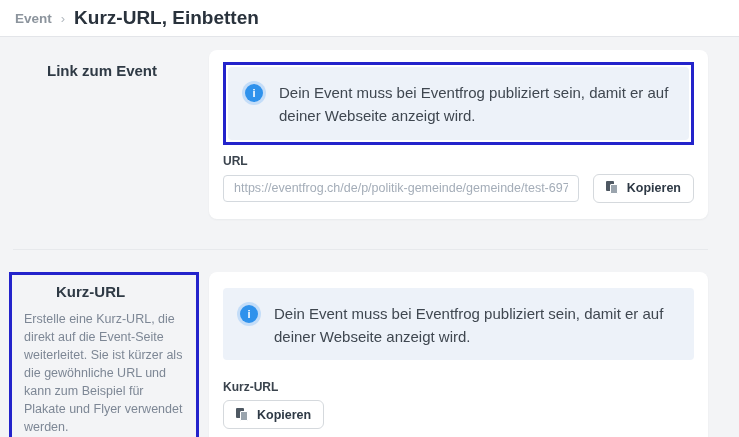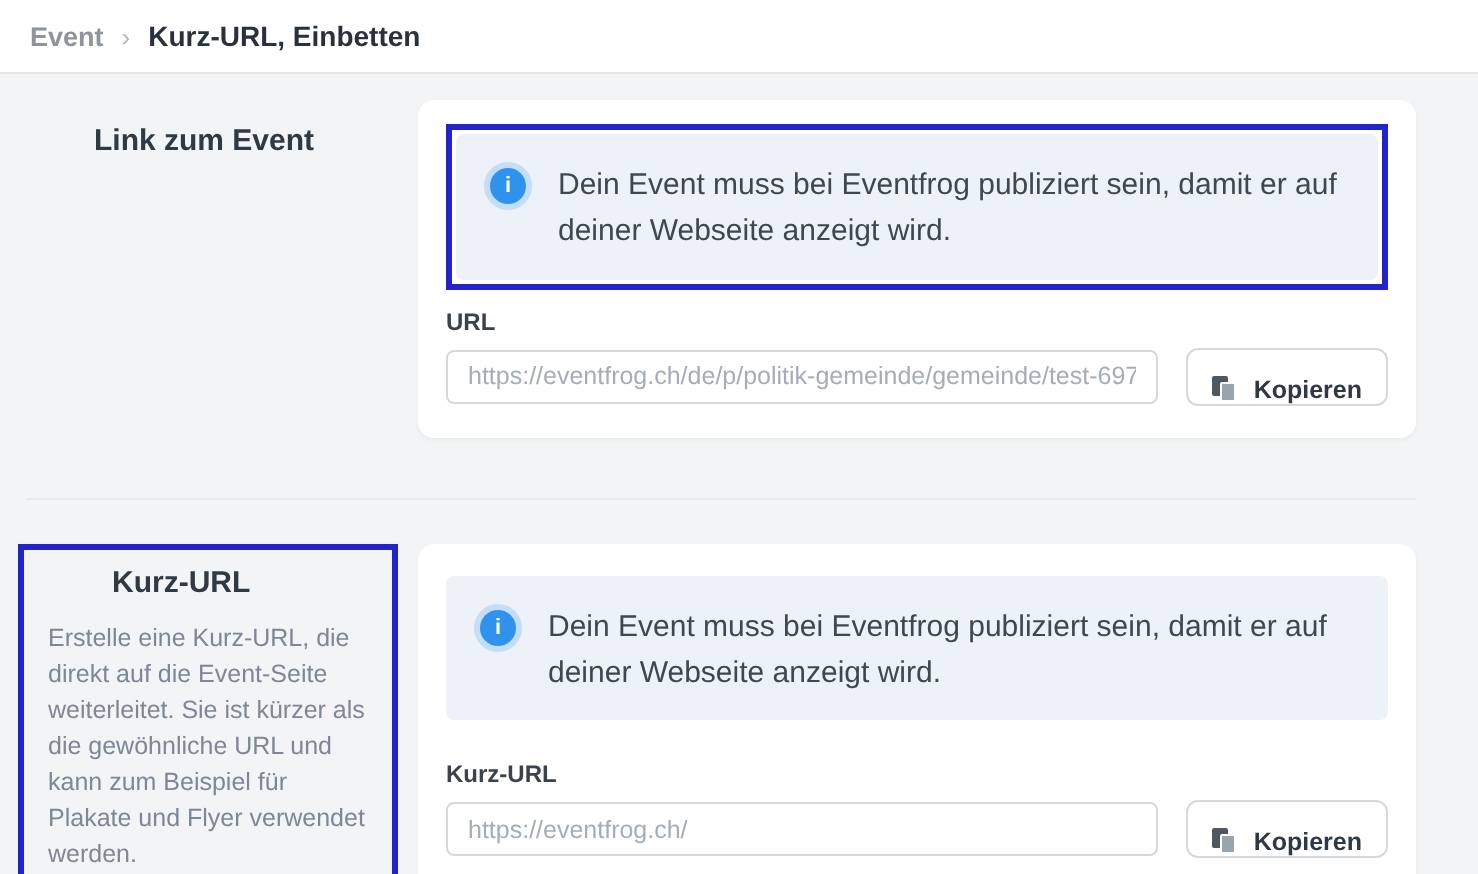--- a/index.html
+++ b/index.html
@@ -9,21 +9,21 @@
     background:#f3f4f6;
     color:#2e3842;
   }
   
   .topbar {
     height:37px; background:#ffffff; border-bottom:1px solid #e3e5e9;
     display:flex; align-items:center; padding:0 15px;
   }
   .crumb-parent { font-size:13.5px; color:#8c949d; cursor:pointer;font-weight:bold; }
   .crumb-sep { font-size:13px; color:#b3bac0; margin:0 9px; }
-  .crumb-current { font-size:14px; font-weight:bold; color:#29323c; }
+  .crumb-current { font-size:19px; font-weight:bold; color:#29323c; }
 
   
   .content { padding:13px 31px 0 15px; }
   .row { display:flex; align-items:flex-start; }
   .left-col { width:180px; margin-right:14px; flex:none; padding-top:12px; }
   .left-col h2 { font-size:15px; font-weight:bold; color:#2f3a45; margin-bottom:10px;margin-left:32px; }
   .left-col p { font-size:12.5px; line-height:1.45; color:#7d8795; }
 
   .left-col.annotated-col { padding-top:0; margin-left:-6px; width:190px; margin-right:10px; }
   .annot-box {
@@ -57,21 +57,21 @@
   .field-row { display:flex; align-items:center; }
   .url-input {
     flex:1; height:27px; border:1px solid #d4d9de; border-radius:4px;
     background:#ffffff; color:#a4adb8; font-size:12.5px;
     padding:0 10px; outline:none; margin-right:14px; min-width:0;
     font-family:"Liberation Sans", sans-serif;
     white-space:nowrap; overflow:hidden; text-overflow:clip;
   }
   .copy-btn {
     height:29px; padding:0 12px; border:1px solid #d5d9dd; border-radius:6px;
-    background:#ffffff; display:flex; align-items:flex-end; cursor:pointer;
+    background:#ffffff; display:flex; align-items:center; cursor:pointer;
     font-family:"Liberation Sans", sans-serif;
     font-size:12.5px; font-weight:bold; color:#2e3945; flex:none;
   }
   .copy-icon { position:relative; width:13px; height:14px; margin-right:8px; flex:none; }
   .copy-icon .back  { position:absolute; left:0; top:0; width:8px; height:10px; background:#4e5862; border-radius:1px; }
   .copy-icon .front { position:absolute; left:4px; top:3px; width:8px; height:10px; background:#9aa4ad; border:1px solid #ffffff; border-radius:1px; }
 
   .divider { border:none; border-top:1px solid #e7e9ec; margin:30px 0 22px -2px; }
 
   .section2 .card { padding-top:16px; }
@@ -126,21 +126,20 @@
       </div>
     </div>
     <div class="card">
       <div class="alert">
         <span class="info-icon">i</span>
         <span class="alert-text">Dein Event muss bei Eventfrog publiziert sein, damit er auf deiner Webseite anzeigt wird.</span>
       </div>
       <div class="field">
         <label class="field-label">Kurz-URL</label>
         <div class="field-row">
-          <input class="url-input" type="text" value="https://eventfrog.ch/" style="">
           <button class="copy-btn">
             <span class="copy-icon">
                 <span class="back"></span>
                 <span class="front"></span>
               </span>
             <span>Kopieren</span>
           </button>
         </div>
       </div>
     </div>

